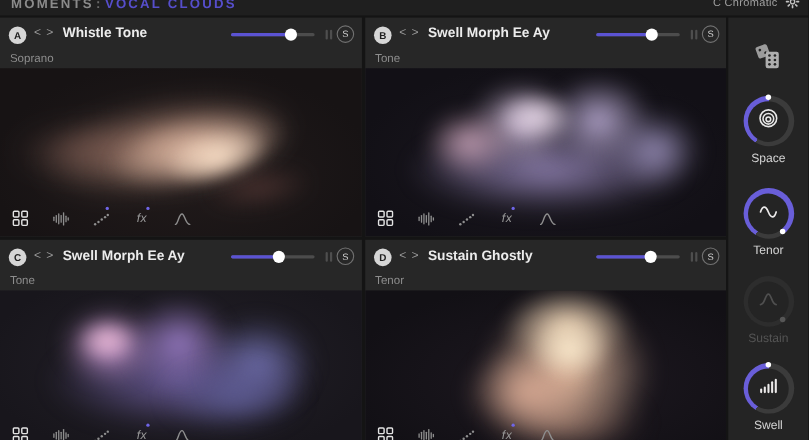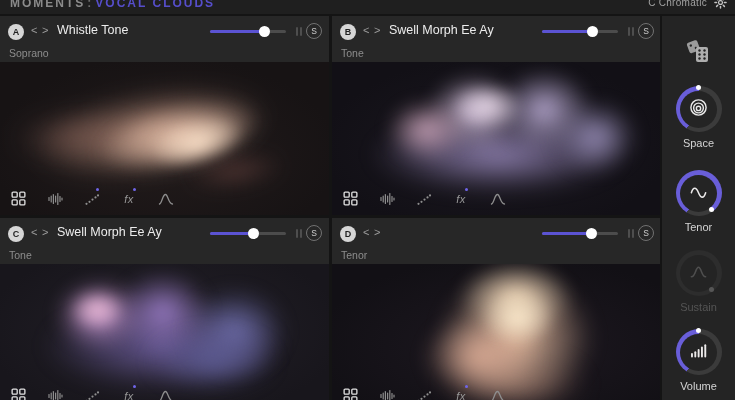--- a/index.html
+++ b/index.html
@@ -18,21 +18,21 @@
   
   .quad { position:absolute; background:#272727; overflow:hidden; }
   #qa { left:0;   top:16px;  width:329px; height:199px; }
   #qb { left:332px; top:16px;  width:328px; height:199px; }
   #qc { left:0;   top:218px; width:329px; height:194px; }
   #qd { left:332px; top:218px; width:328px; height:194px; }
 
   .badge { position:absolute; left:8px; top:8px; width:16px; height:16px; border-radius:50%; background:#d6d6d6; color:#1f1f1f; font-size:9px; font-weight:bold; display:flex; align-items:center; justify-content:center; }
   .chev { position:absolute; top:8px; font-size:11px; color:#9d9d9d; cursor:default; }
   .chev.prev { left:31px; } .chev.next { left:42px; }
-  .q-title { position:absolute; left:57px; top:7px; font-size:12.5px; font-weight:normal; color:#ececec; white-space:nowrap; }
+  .q-title { position:absolute; left:57px; top:7px; font-size:12.5px; font-weight:bold; color:#ececec; white-space:nowrap; }
   .q-voice { position:absolute; left:9px; top:31px; font-size:10.5px; color:#8d8d8d; }
 
   .slider { --pct:50; position:absolute; left:210px; top:14px; width:76px; height:3px; background:#4c4c4c; border-radius:2px; }
   .slider-fill { height:3px; border-radius:2px; background:#5b53d3; width:calc(var(--pct)*1%); }
   .slider-thumb { position:absolute; top:-4.5px; left:calc(var(--pct)*1% - 5.5px); width:11px; height:11px; border-radius:50%; background:#ffffff; }
   .meter { position:absolute; left:296px; top:11px; display:flex; gap:2px; }
   .meter i { display:block; width:2px; height:9px; background:#4e4e4e; border-radius:1px; }
   .solo { position:absolute; left:306px; top:7px; width:16px; height:16px; border:1px solid #717171; border-radius:50%; color:#cfcfcf; font-size:8.5px; display:flex; align-items:center; justify-content:center; }
 
   .photo { position:absolute; left:0; top:46px; right:0; bottom:0; overflow:hidden; }
@@ -326,20 +326,21 @@
             <path d="M1.5,13 C4,12.5 4.5,3.5 7.5,3.5 C10,3.5 10.5,13 14.5,13" fill="none" stroke="#8e8e8e" stroke-width="1.3" stroke-linecap="round"></path>
           </svg>
         </div>
     </div>
   </div>
 
   <div class="quad" id="qd">
     <div class="badge">D</div>
     <span class="chev prev">&lt;</span>
     <span class="chev next">&gt;</span>
+    <div class="q-title">Sustain Ghostly</div>
     <div class="slider" style="--pct: 65;">
         <div class="slider-fill"></div>
         <div class="slider-thumb"></div>
       </div>
     <div class="meter">
         <i></i>
         <i></i>
       </div>
     <div class="solo">S</div>
     <div class="q-voice">Tenor</div>
@@ -458,16 +459,16 @@
                 <line x1="2.5" y1="13" x2="2.5" y2="11"></line>
                 <line x1="5.3" y1="13" x2="5.3" y2="9.5"></line>
                 <line x1="8.1" y1="13" x2="8.1" y2="7.5"></line>
                 <line x1="10.9" y1="13" x2="10.9" y2="5.5"></line>
                 <line x1="13.7" y1="13" x2="13.7" y2="3.5"></line>
               </g>
             </svg></span>
         </div>
       <div class="kdot top"></div>
     </div>
-    <div class="klabel">Volume</div>
+    <div class="klabel">Swell</div>
   </div>
 
 </div>
 
 </body></html>

